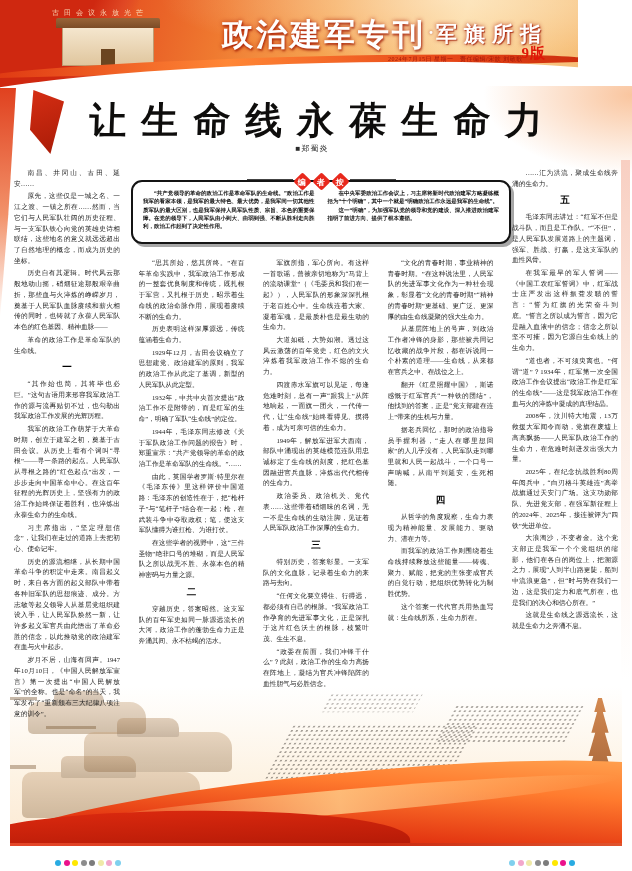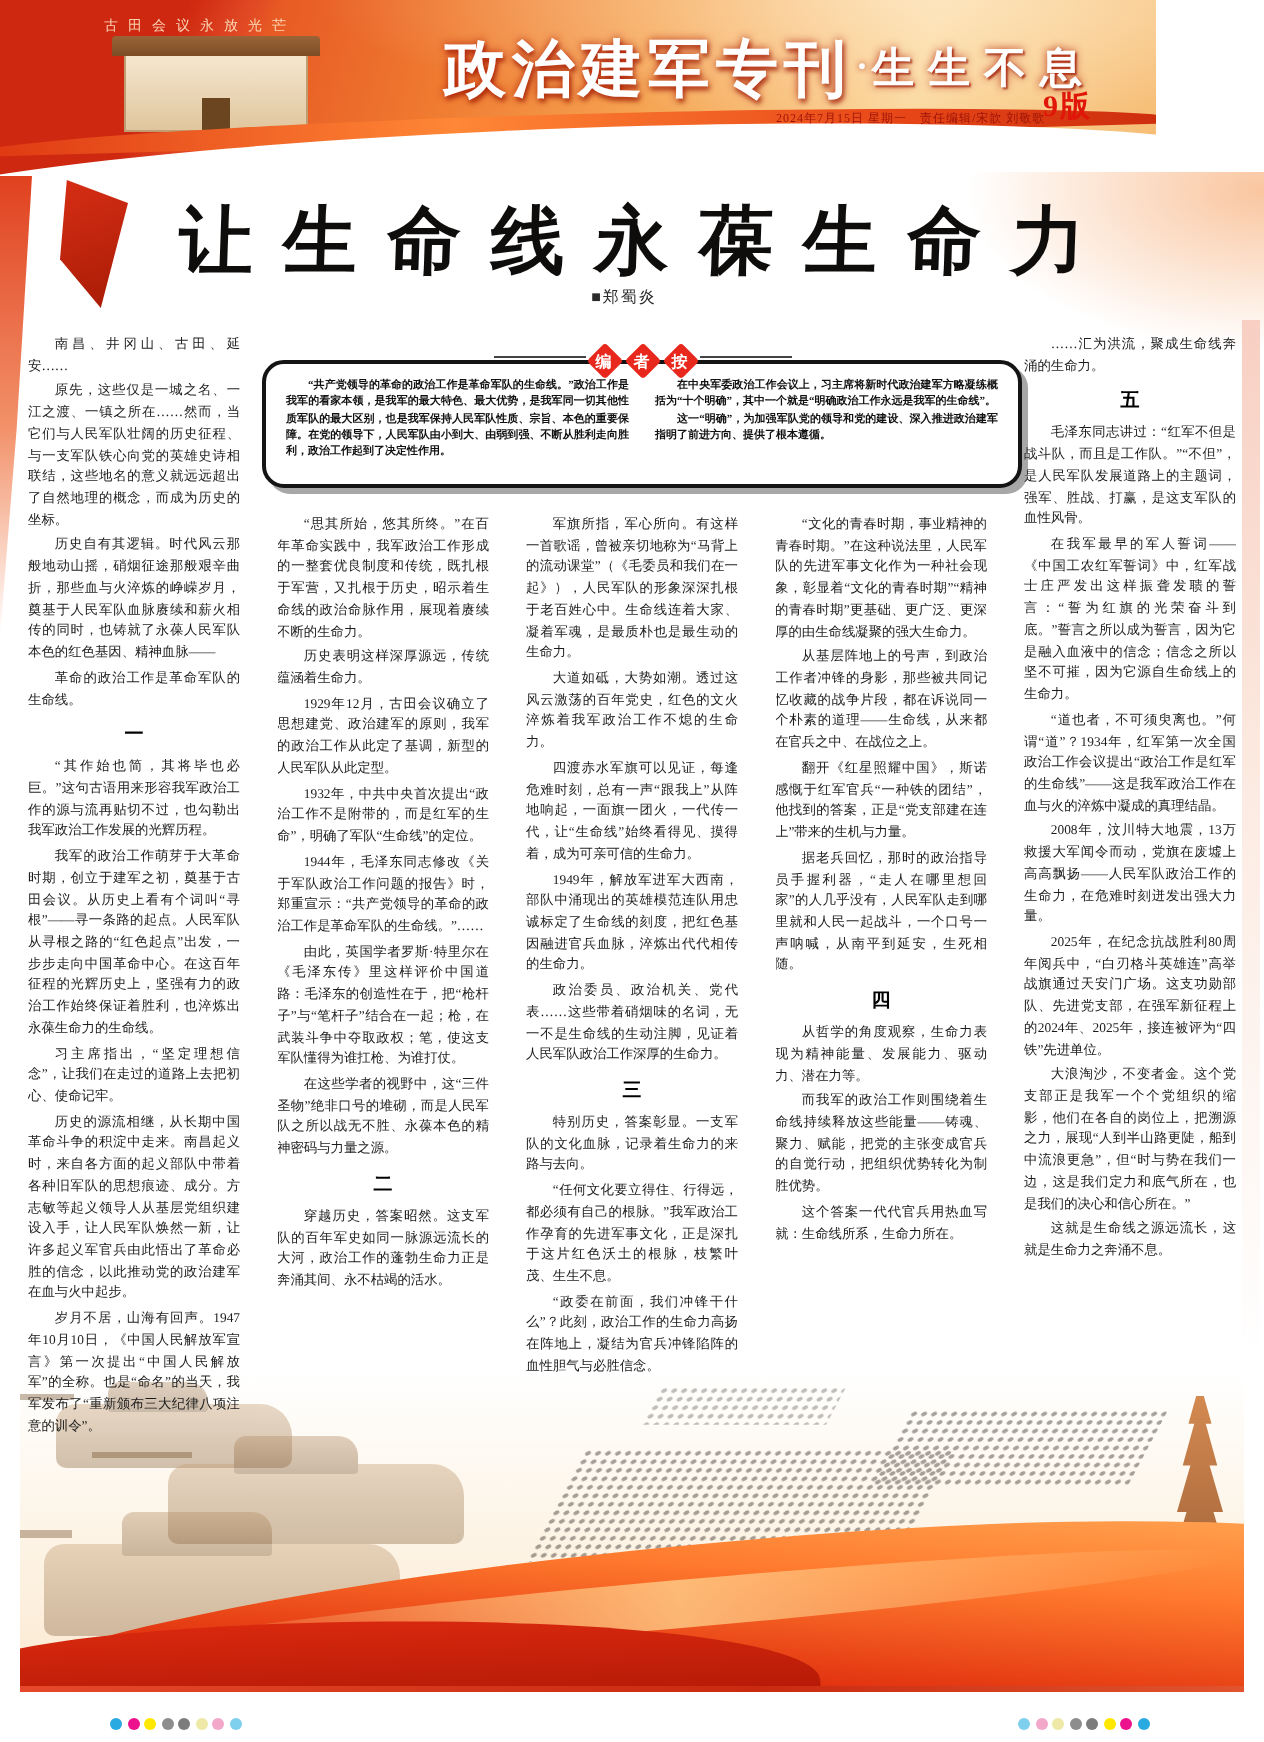--- a/index.html
+++ b/index.html
@@ -132,21 +132,21 @@
 <div class="page">
 
   <div class="banner">
     <div class="banner-mtn"></div>
     <div class="banner-flag"></div>
     <div class="banner-slogan">古田会议永放光芒</div>
     <div class="building"></div>
     <div class="banner-ribbon"></div>
     <div class="banner-wave"></div>
     <div class="kicker">
-      <span class="kicker-title">政治建军专刊</span><span class="kicker-dot">·</span><span class="kicker-sub">生生不息</span>
+      <span class="kicker-title">政治建军专刊</span><span class="kicker-dot">·</span><span class="kicker-sub">军旗所指</span>
     </div>
     <div class="dateline">2024年7月15日 星期一　责任编辑/宋歆 刘敬歌</div>
     <div class="page-num">9版</div>
   </div>
 
   <div class="left-ribbon"></div>
   <div class="flag-tail"></div>
   <div class="hl-glow"></div>
   <div class="right-strip"></div>
 

